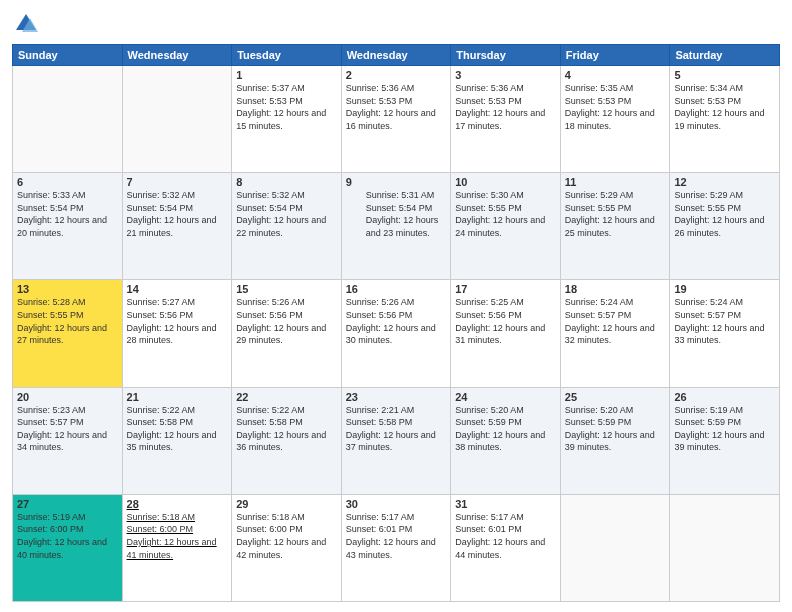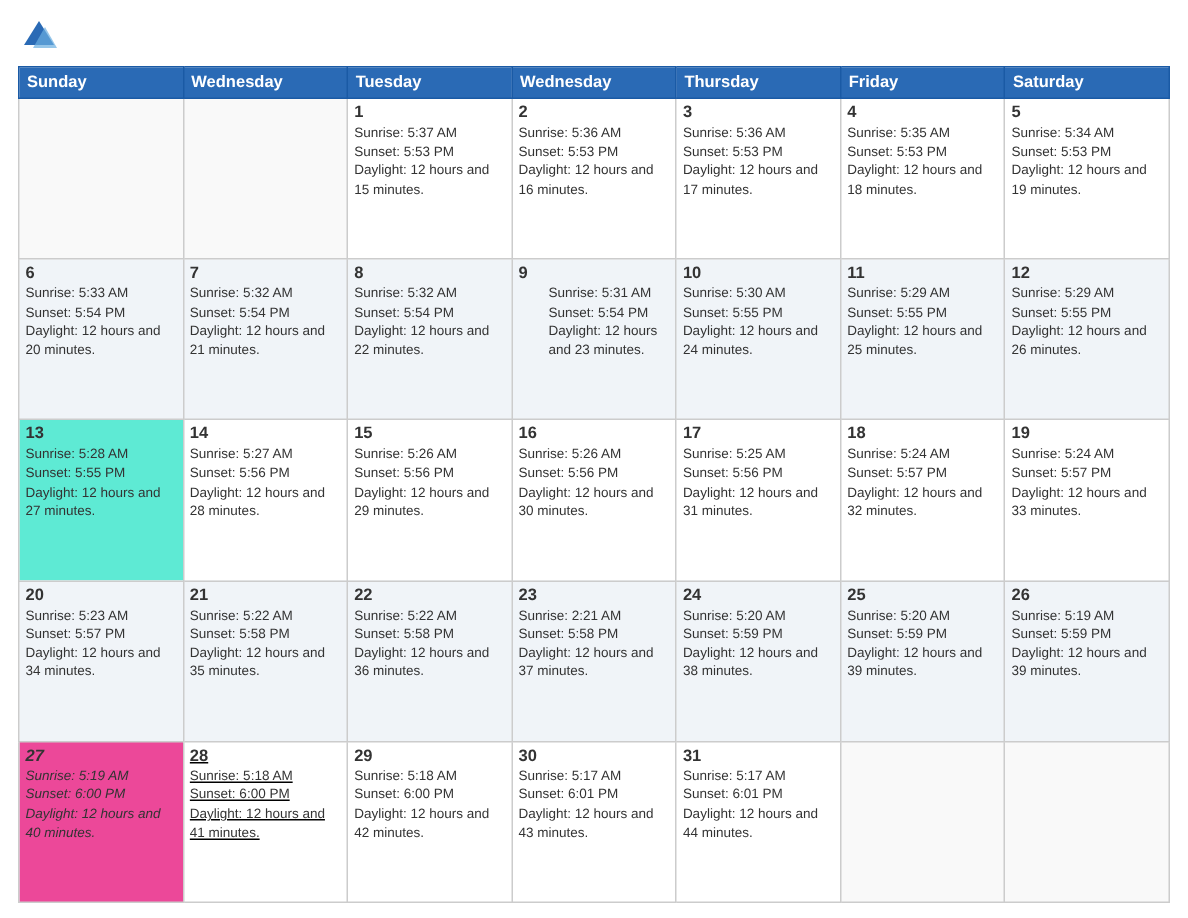--- a/index.html
+++ b/index.html
@@ -213,21 +213,21 @@
 Daylight: 12 hours and 25 minutes.</div>
           </td>
           <td style="background-color: rgb(240, 244, 248);">
             <span class="day-num">12</span>
             <div class="day-info" style="white-space: pre-line;">Sunrise: 5:29 AM
 Sunset: 5:55 PM
 Daylight: 12 hours and 26 minutes.</div>
           </td>
         </tr>
         <tr>
-          <td style="background-color: #5eead4; margin-top: 36px;">
+          <td style="background-color: #fde047; margin-top: 36px;">
             <span class="day-num">13</span>
             <div class="day-info" style="white-space: pre-line;">Sunrise: 5:28 AM
 Sunset: 5:55 PM
 Daylight: 12 hours and 27 minutes.</div>
           </td>
           <td style="background-color: rgb(255, 255, 255);">
             <span class="day-num">14</span>
             <div class="day-info" style="white-space: pre-line;">Sunrise: 5:27 AM
 Sunset: 5:56 PM
 Daylight: 12 hours and 28 minutes.</div>
@@ -301,21 +301,21 @@
 Daylight: 12 hours and 39 minutes.</div>
           </td>
           <td style="background-color: rgb(240, 244, 248);">
             <span class="day-num">26</span>
             <div class="day-info" style="white-space: pre-line;">Sunrise: 5:19 AM
 Sunset: 5:59 PM
 Daylight: 12 hours and 39 minutes.</div>
           </td>
         </tr>
         <tr>
-          <td style="background-color: #ec4899; font-style: italic;">
+          <td style="background-color: #14b8a6;">
             <span class="day-num">27</span>
             <div class="day-info" style="white-space: pre-line;">Sunrise: 5:19 AM
 Sunset: 6:00 PM
 Daylight: 12 hours and 40 minutes.</div>
           </td>
           <td style="background-color: rgb(255, 255, 255); text-decoration: underline;">
             <span class="day-num">28</span>
             <div class="day-info" style="white-space: pre-line;">Sunrise: 5:18 AM
 Sunset: 6:00 PM
 Daylight: 12 hours and 41 minutes.</div>

